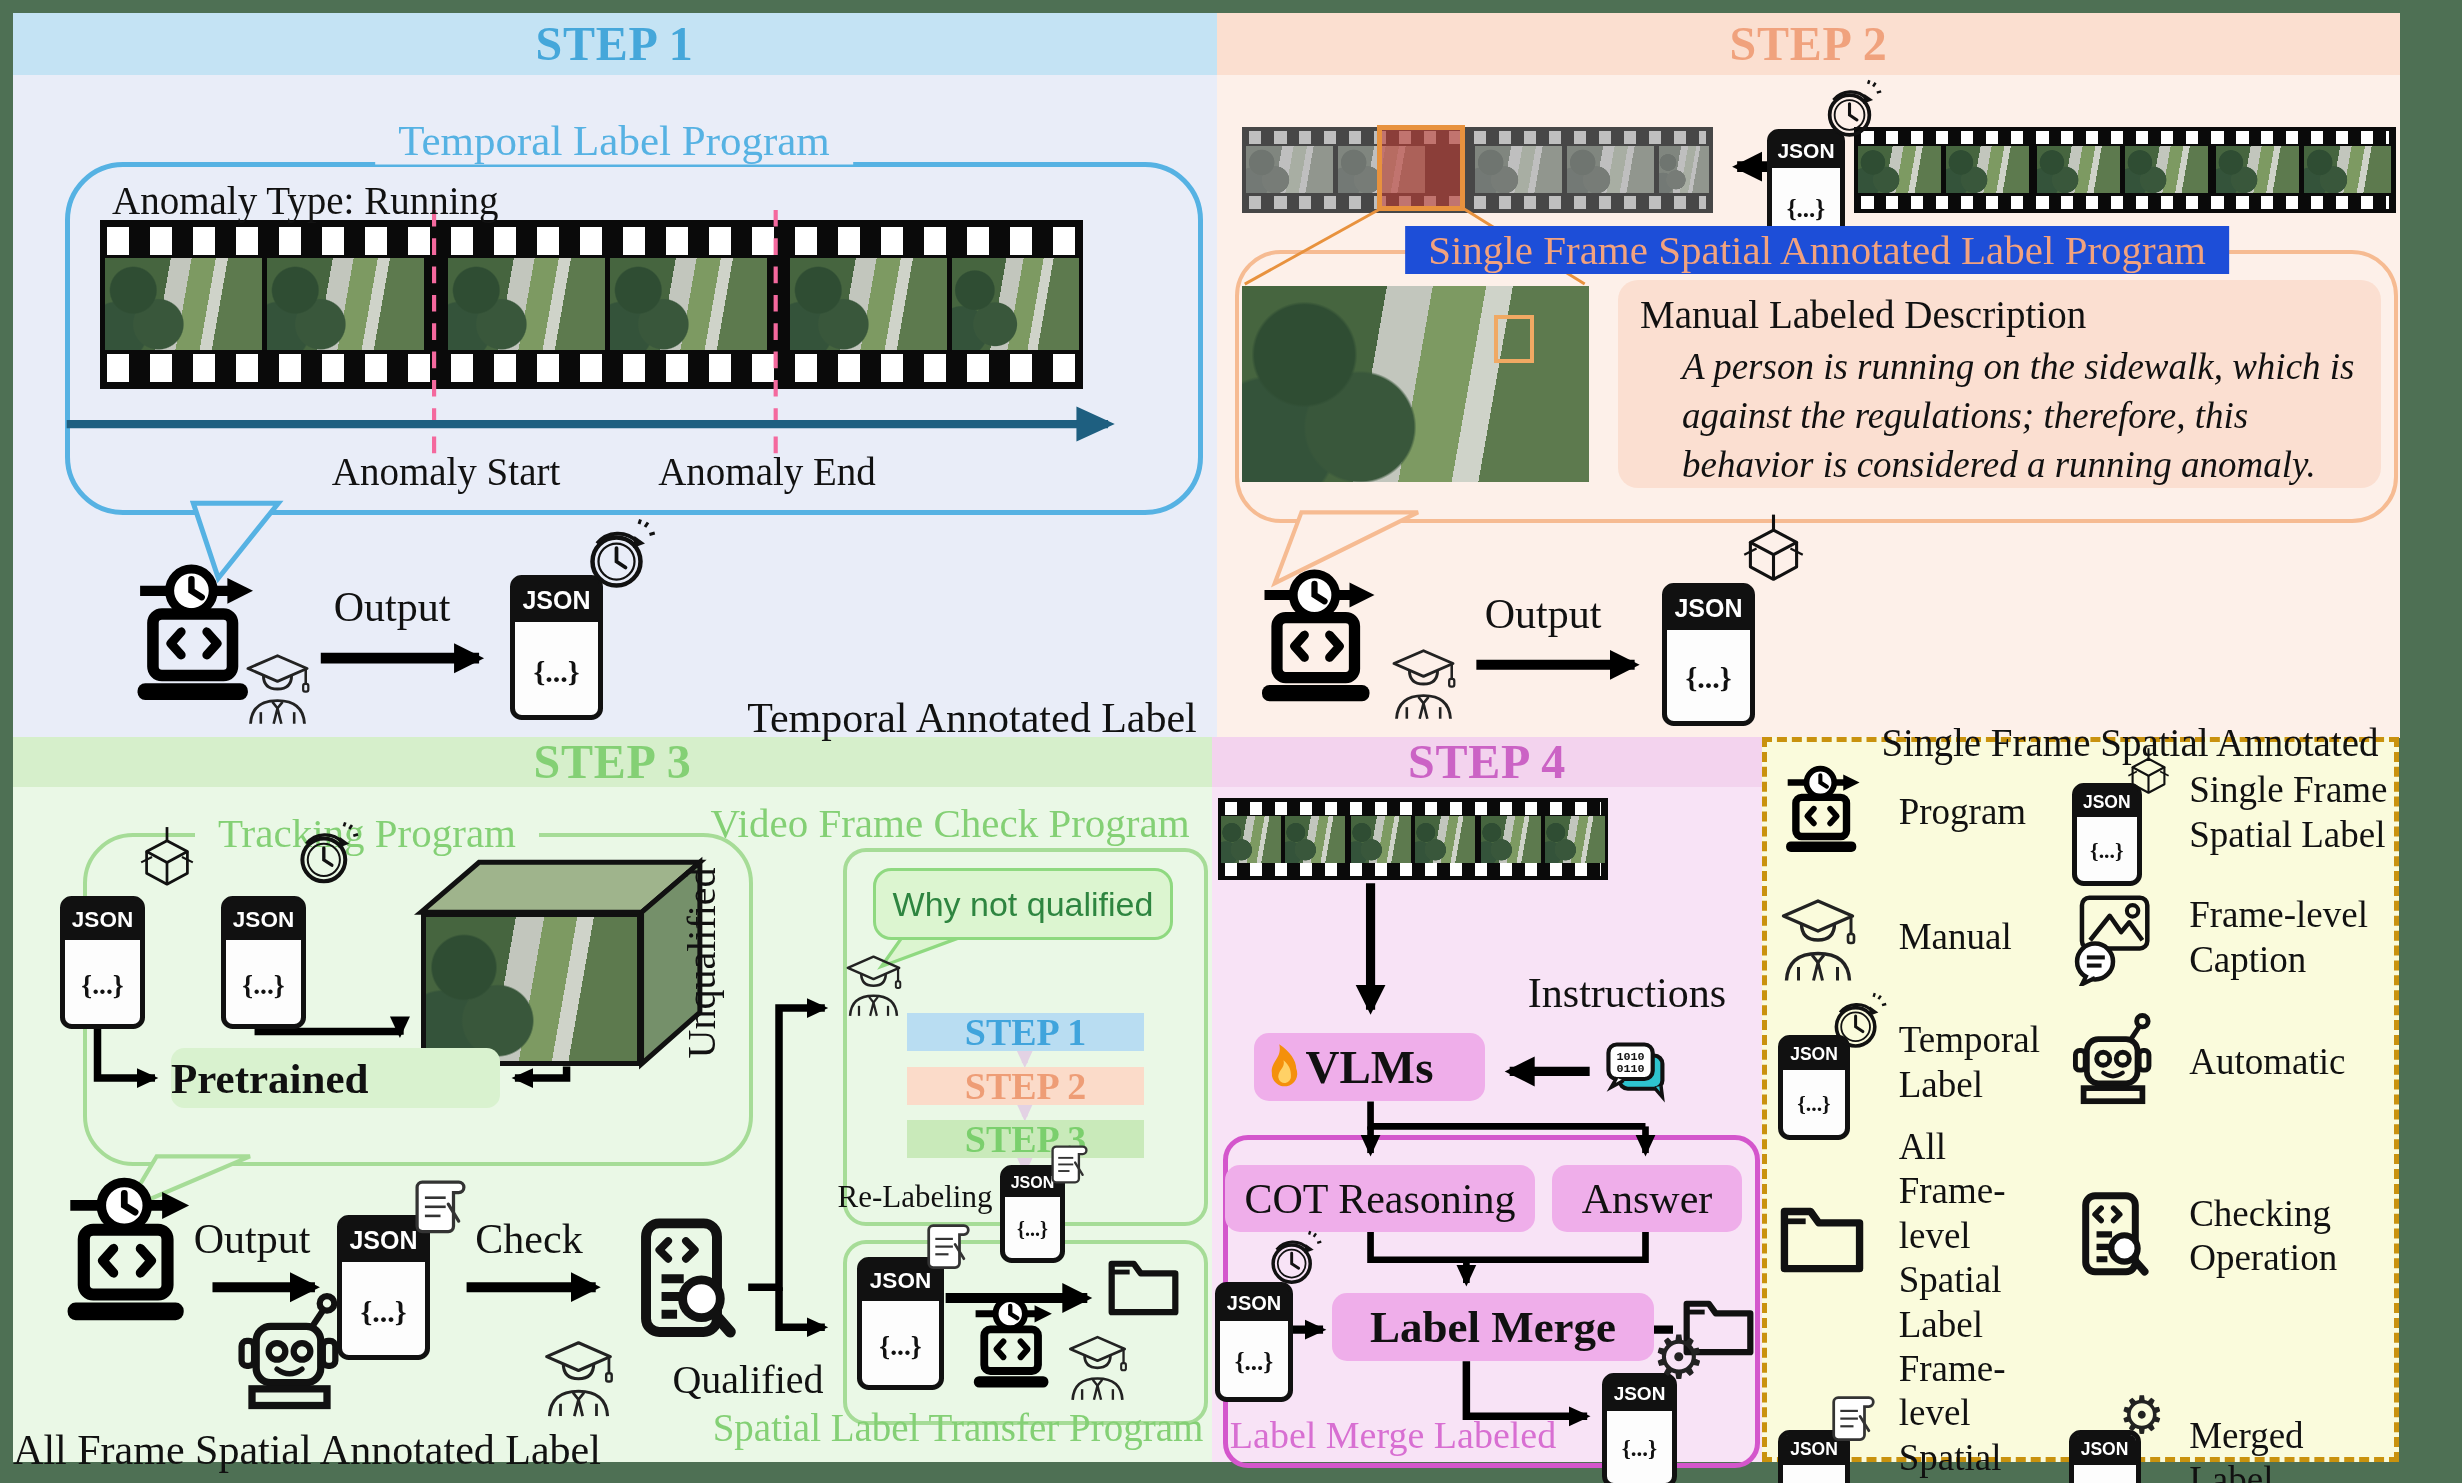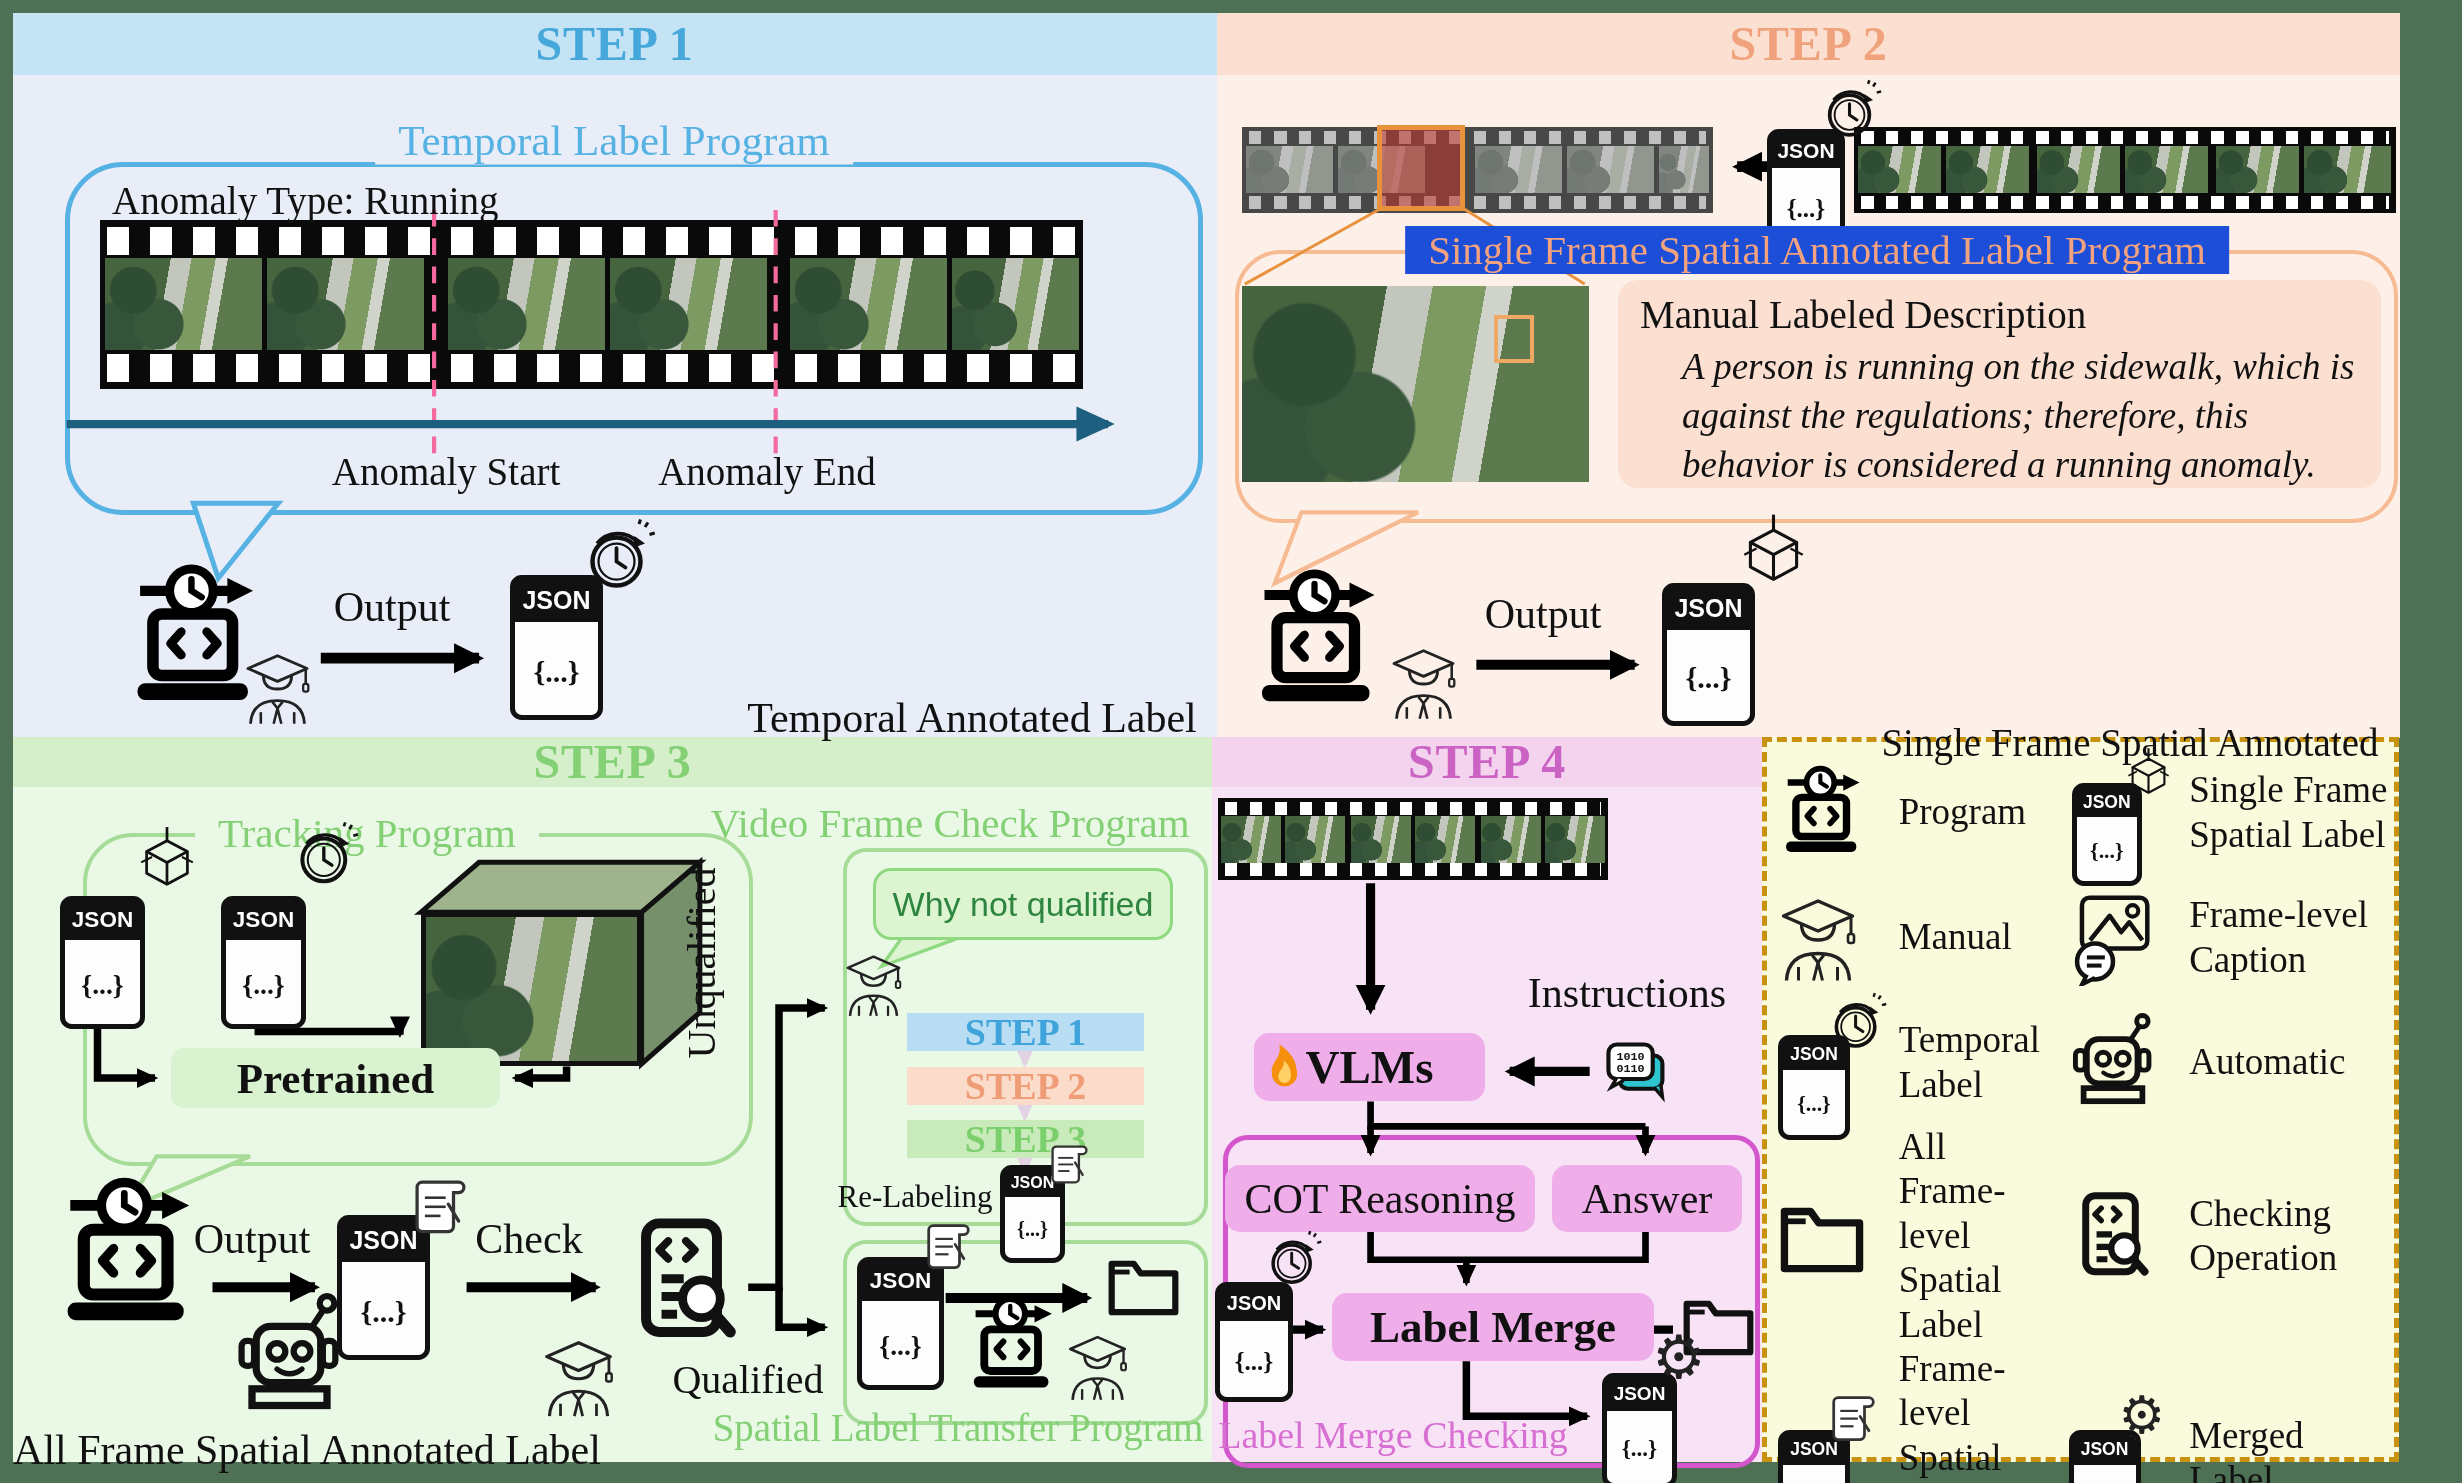--- a/index.html
+++ b/index.html
@@ -31,21 +31,21 @@
   .json{position:absolute;background:#fdfdfd;border:5.8px solid #111;border-radius:11.7px;z-index:5;}
   .json .jh{position:absolute;left:-0.8px;top:-0.8px;right:-0.8px;height:32%;background:#111;color:#fff;
             font-family:"Liberation Sans",sans-serif;font-weight:bold;text-align:center;
             border-radius:5.8px 5.8px 0 0;display:flex;align-items:center;justify-content:center;}
   .json .jb{position:absolute;left:0;right:0;bottom:6%;height:52%;display:flex;align-items:center;justify-content:center;
             font-weight:bold;}
   .badge{position:absolute;z-index:6;}
   .gearglyph{font-family:"DejaVu Sans",sans-serif;color:#222;z-index:6;position:absolute;line-height:1;}
   
   .pinkbox{position:absolute;background:#efaeea;border-radius:15px;display:flex;align-items:center;justify-content:center;z-index:5;}
-  .greenbox{position:absolute;background:#d9f2cf;border-radius:13.3px;display:flex;align-items:center;justify-content:center;z-index:5;}
+  .greenbox{position:absolute;background:#d9f2cf;border-radius:13.3px;display:flex;align-items:center;justify-content:flex-start;z-index:5;}
   .minibar{position:absolute;display:flex;align-items:center;justify-content:center;font-weight:bold;font-size:38px;z-index:5;}
   svg.lines{position:absolute;left:0;top:0;z-index:4;}
   .icon{position:absolute;z-index:5;}
   .txt{position:absolute;z-index:6;}
   .legend-grid{position:absolute;display:grid;z-index:5;}
   .litem{display:flex;align-items:center;gap:21.7px;}
   .licon{position:relative;width:104px;height:125px;flex:0 0 104px;}
   .llabel{font-size:37px;line-height:1.2;}
   .vert{writing-mode:vertical-rl;transform:rotate(180deg) translate(50%,50%);transform-origin:0 0;}
 </style>
@@ -435,21 +435,21 @@
     <svg width="83" height="83" viewBox="0 0 120 120">
         <use href="#sym-folder"></use>
       </svg></div>
 
   <div class="json" style="left:1602px;top:1373px;width:65px;height:105px;">
     <div class="jh" style="font-size:19px;">JSON</div>
     <div class="jb" style="font-size:23px;">{...}</div>
   </div>
   <div class="gearglyph" style="left:1652px;top:1327px;font-size:60px;">⚙</div>
 
-  <div class="txt ctr" style="left:1393px;top:1435px;color:#d86fd2;font-size:38px;z-index:6;">Label Merge Checking</div>
+  <div class="txt ctr" style="left:1393px;top:1435px;color:#d86fd2;font-size:38px;z-index:6;">Label Merge Labeled</div>
 
   <div class="legend-grid" style="left:1773px;top:750px;width:617px;height:704px;grid-template-columns:46% 54%;grid-template-rows:repeat(5,1fr);column-gap:6.7px;">
     <div class="litem">
       <span class="licon"><svg width="98" height="98" style="margin-top:13.3px;" viewBox="0 0 118 118">
             <use href="#sym-laptop"></use>
           </svg></span>
       <span class="llabel">Program</span>
     </div>
     <div class="litem">
       <span class="licon">

